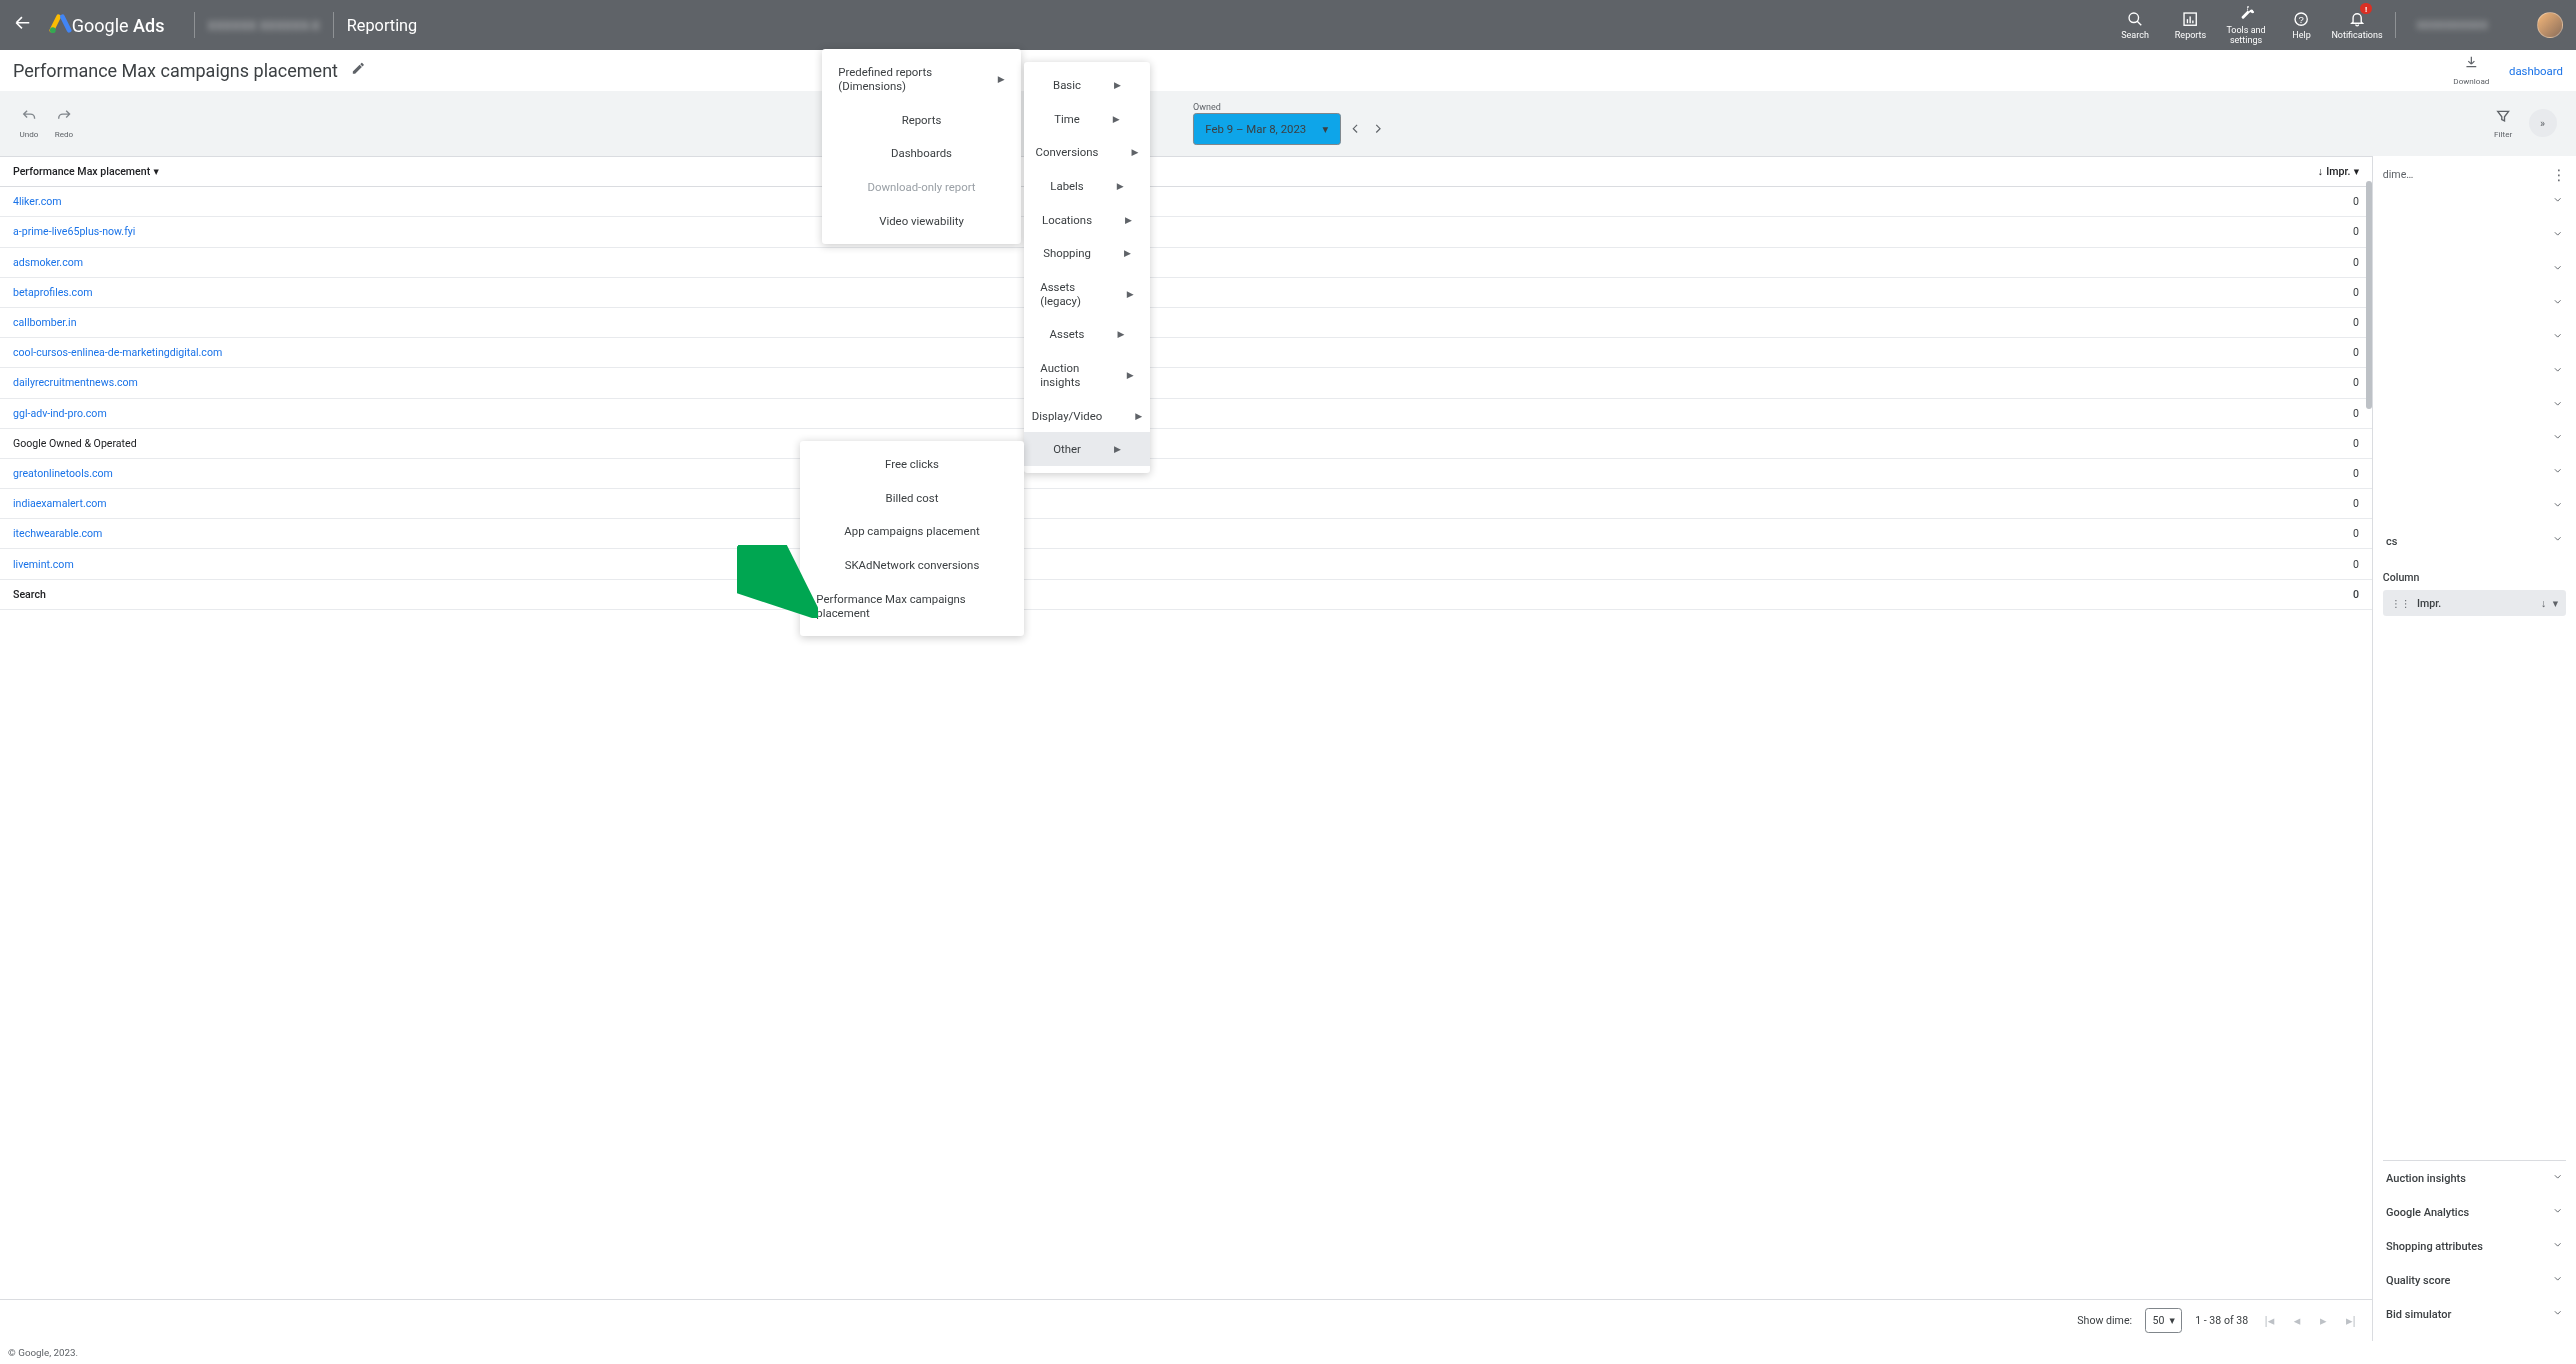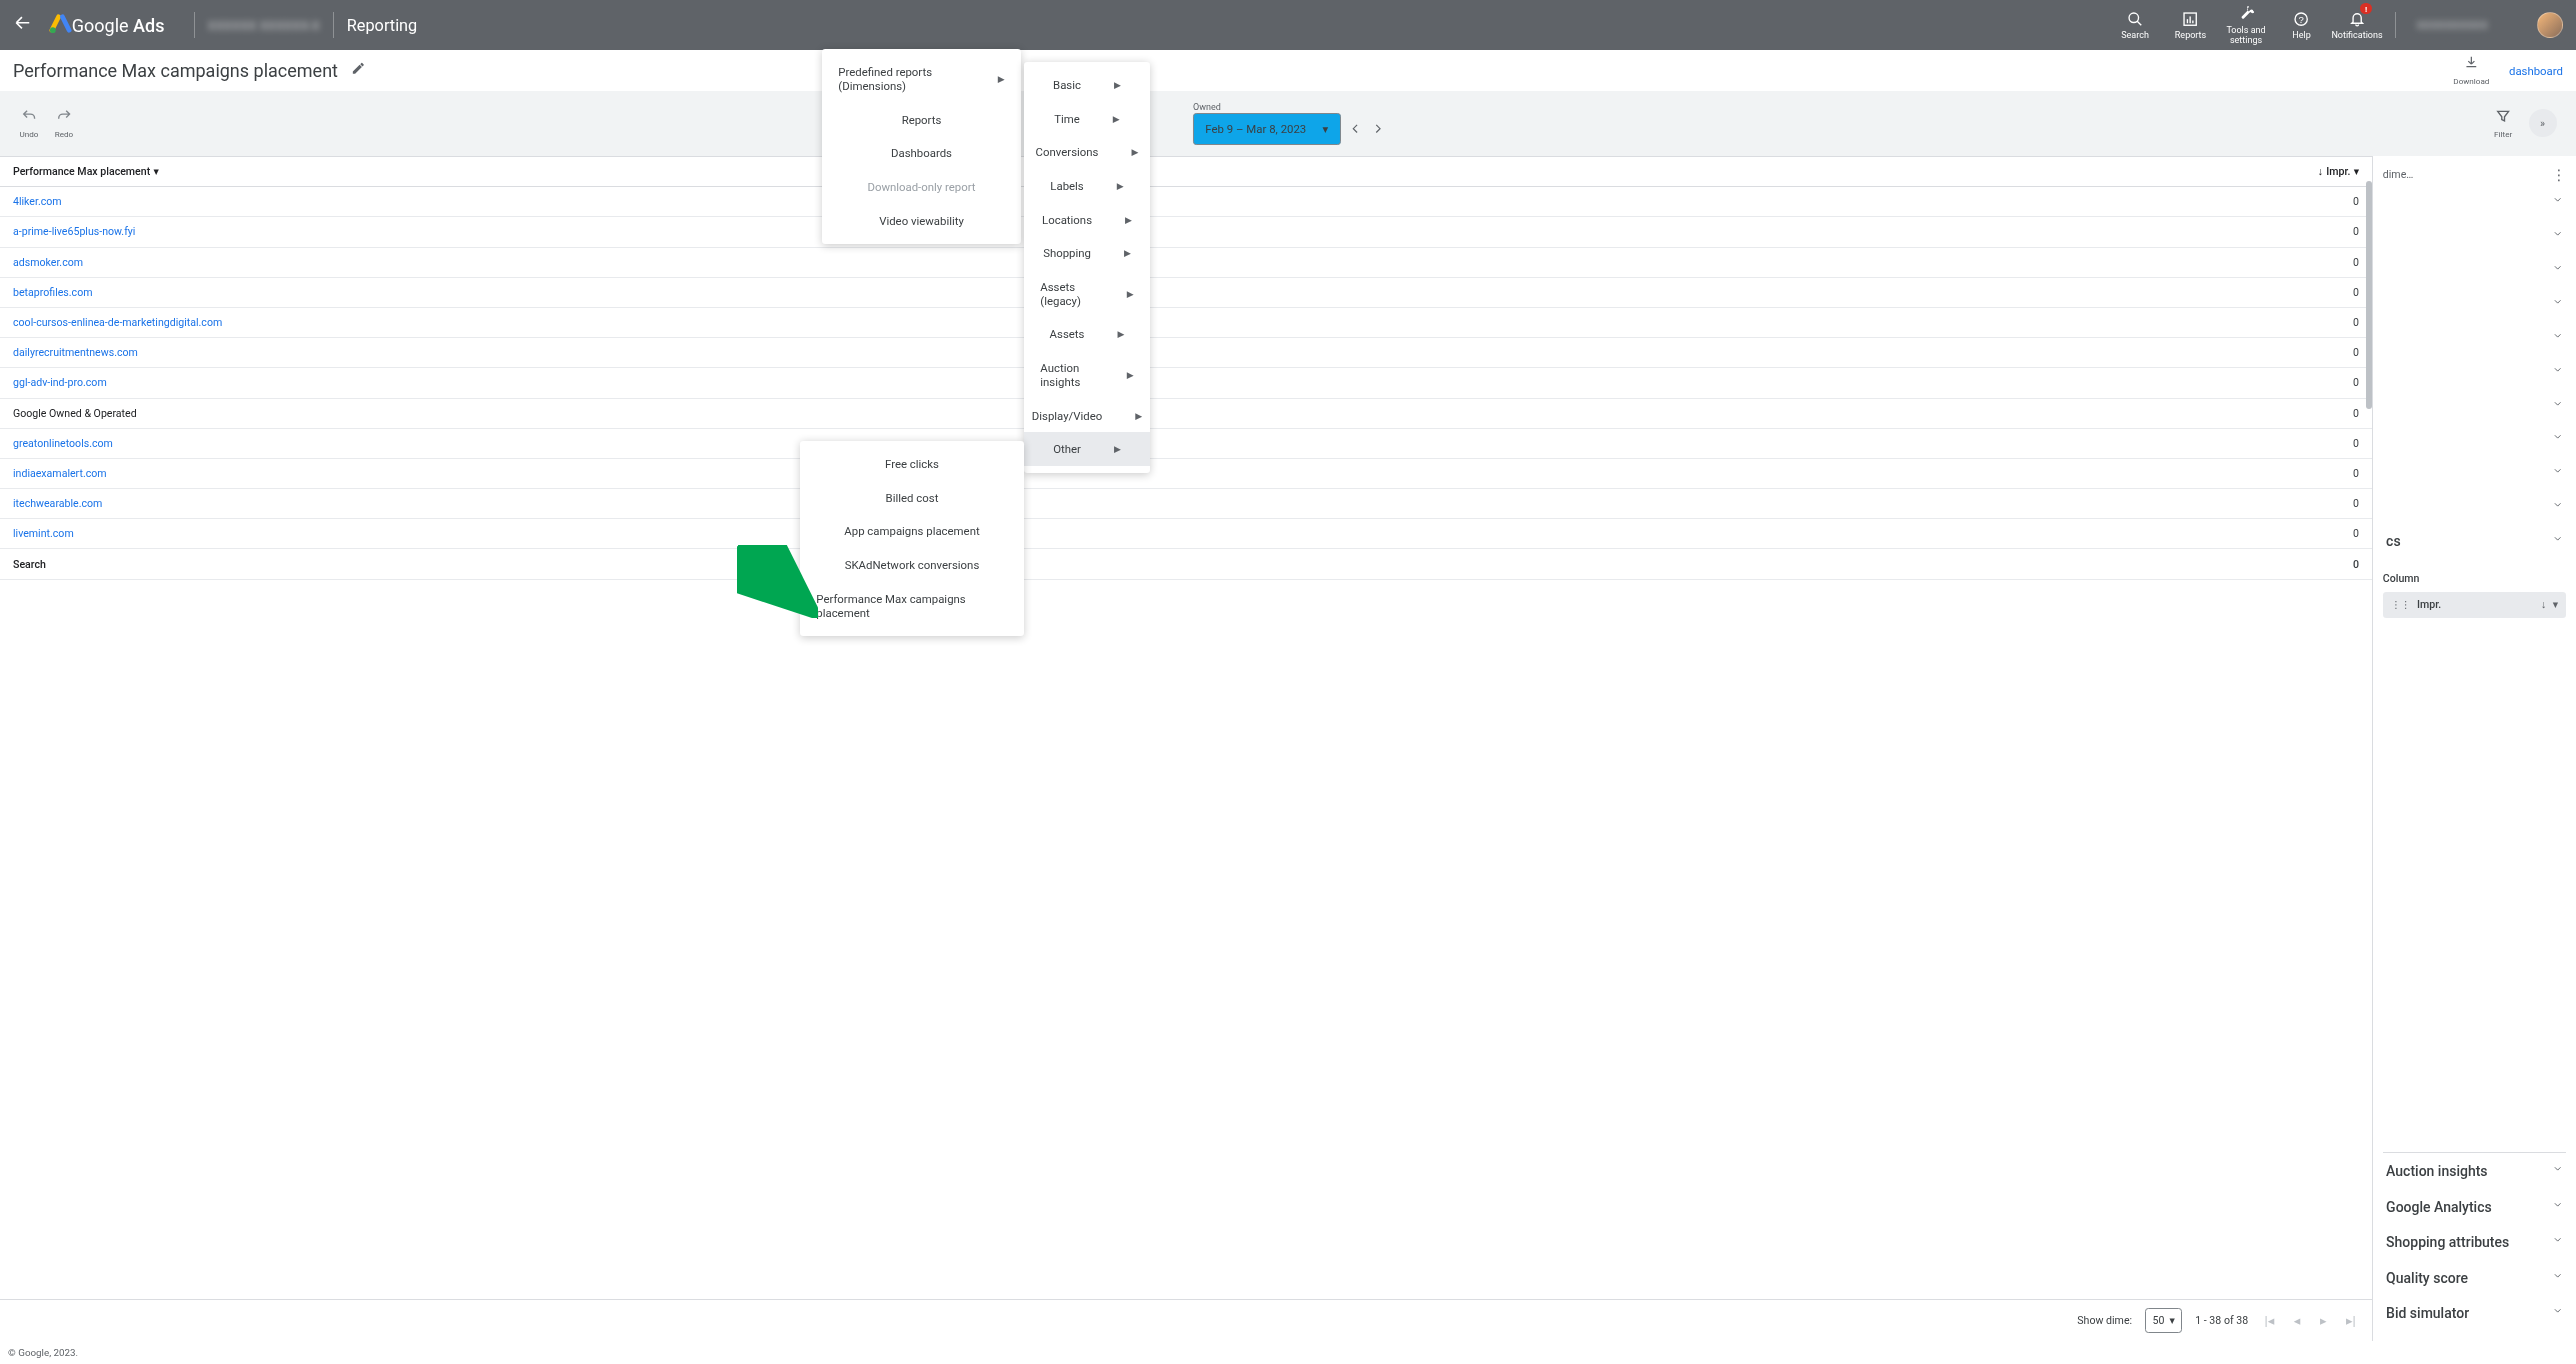--- a/index.html
+++ b/index.html
@@ -72,21 +72,21 @@
   .side-panel { width: 204px; border-left: 0.8px solid #dadce0; background: #fff; padding: 9.8px; display: flex; flex-direction: column; }
   .side-top-row { display: flex; align-items: center; justify-content: space-between; }
   .side-dim-text { color: #5f6368; font-size: 10.6px; overflow: hidden; white-space: nowrap; text-overflow: ellipsis; }
   .more-vert { font-size: 14.7px; color: #5f6368; cursor: pointer; }
   .side-section-label { font-size: 10.6px; font-weight: 500; color: #3c4043; margin: 13px 0 6.5px; }
   .column-chip { background: #e8eaed; border-radius: 3.3px; padding: 6.5px 8.1px; display: flex; align-items: center; gap: 6.5px; font-size: 10.6px; font-weight: 500; color: #3c4043; }
   .drag-handle { color: #5f6368; cursor: grab; font-size: 9.8px;}
   .chip-spacer { flex: 1; }
   
   .side-groups { margin-top: auto; border-top: 0.8px solid #dadce0;}
-  .group-row { display: flex; align-items: flex-start; justify-content: space-between; padding: 9.8px 3.3px; cursor: pointer; font-size: 14px; font-weight: 500; color: #3c4043; }
+  .group-row { display: flex; align-items: flex-end; justify-content: space-between; padding: 9.8px 3.3px; cursor: pointer; font-size: 11px; font-weight: 500; color: #3c4043; }
   .chevron { color: #5f6368; font-size: 11.4px; }
   
   .footer { height: 23px; padding: 0 8.1px; display: flex; align-items: center; font-size: 9.8px; color: #5f6368; }
   
   
   .popover { position: absolute; background: #fff; border-radius: 3.3px; box-shadow: 0 1.6px 8.1px rgba(0,0,0,0.2); z-index: 100; padding: 6.5px 0; }
   .popover-item { padding: 9.8px 16.3px; font-size: 11.4px; color: #3c4043; cursor: pointer; display: flex; align-items: center; justify-content: center; gap: 33px; }
   .popover-item.active { background: #e8eaed; }
   .popover-item.disabled { color: #9aa0a6; cursor: default; }
   .popover-sub-arrow { color: #5f6368; font-size: 9px; }
@@ -272,20 +272,24 @@
             </tr>
             <tr>
               <td class="link">adsmoker.com</td>
               <td class="val">0</td>
             </tr>
             <tr>
               <td class="link">betaprofiles.com</td>
               <td class="val">0</td>
             </tr>
             <tr>
+              <td class="link">callbomber.in</td>
+              <td class="val">0</td>
+            </tr>
+            <tr>
               <td class="link">cool-cursos-enlinea-de-marketingdigital.com</td>
               <td class="val">0</td>
             </tr>
             <tr>
               <td class="link">dailyrecruitmentnews.com</td>
               <td class="val">0</td>
             </tr>
             <tr>
               <td class="link">ggl-adv-ind-pro.com</td>
               <td class="val">0</td>

